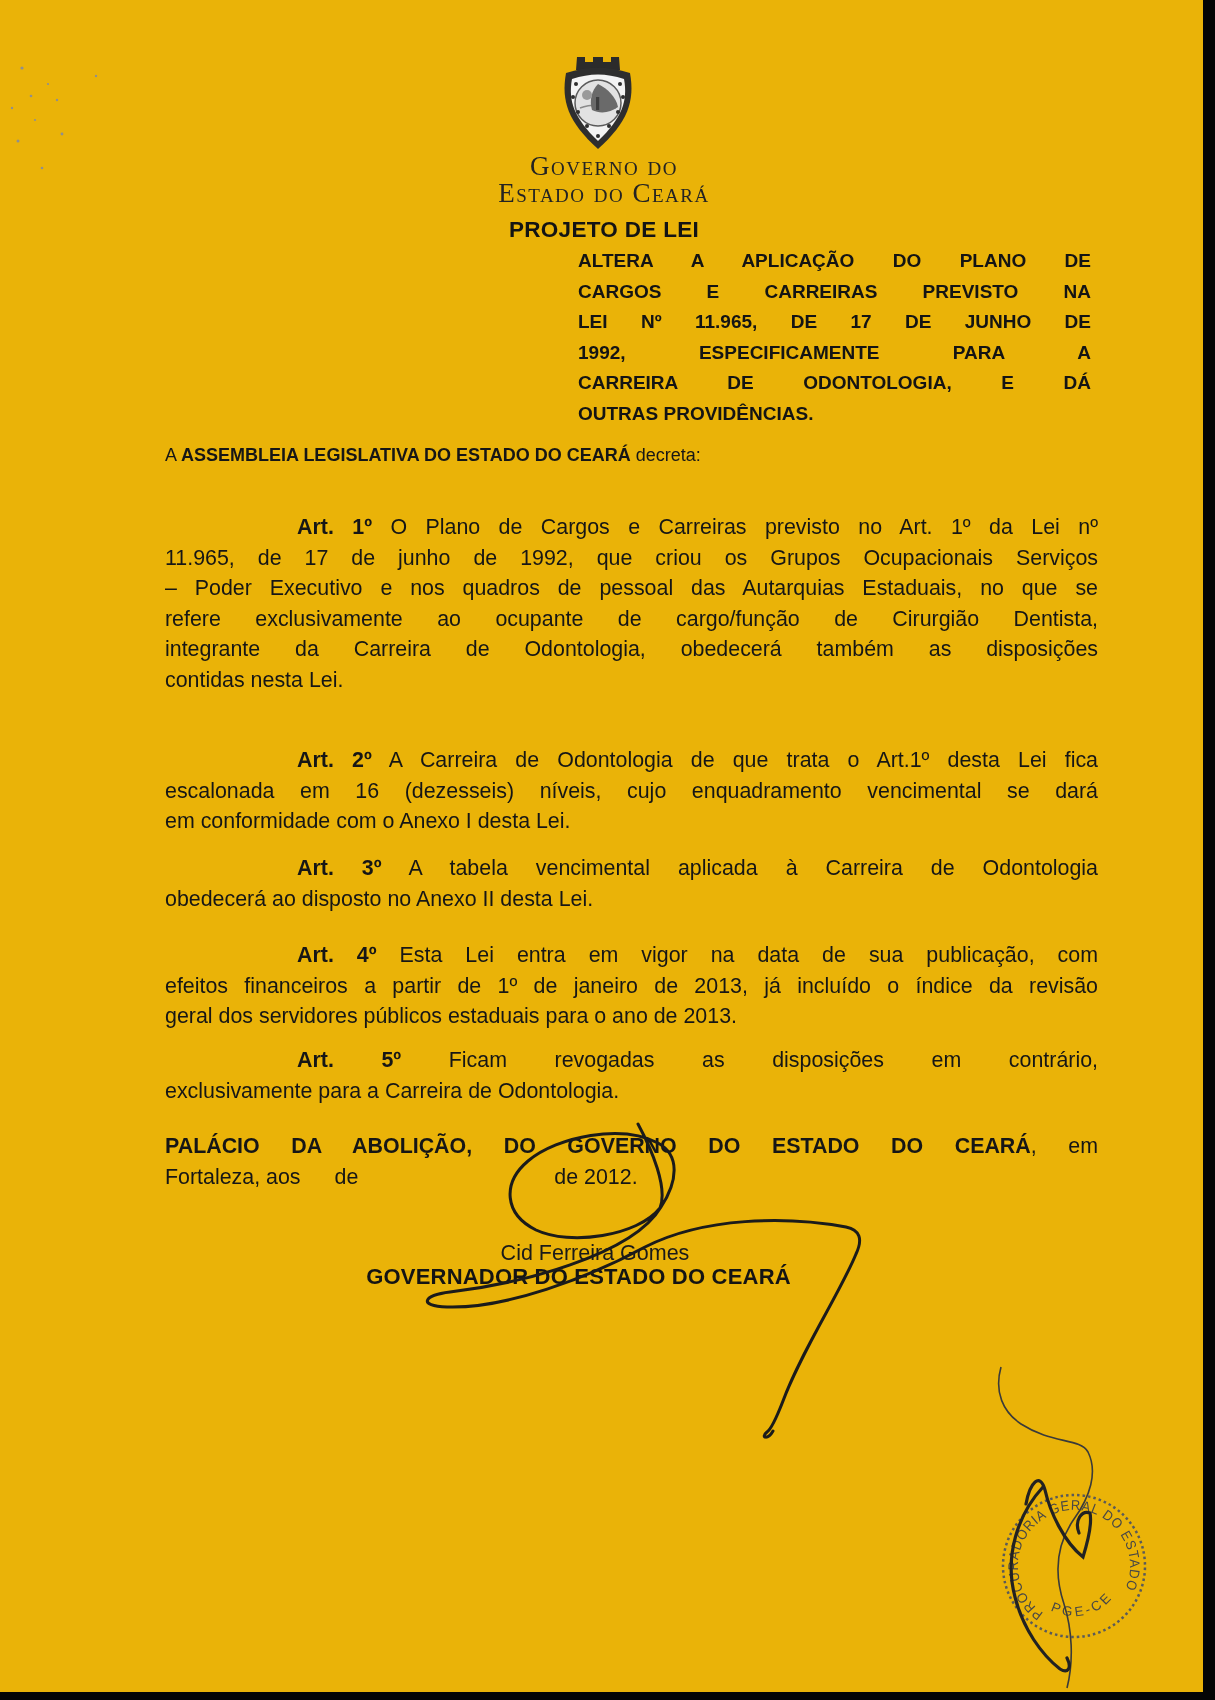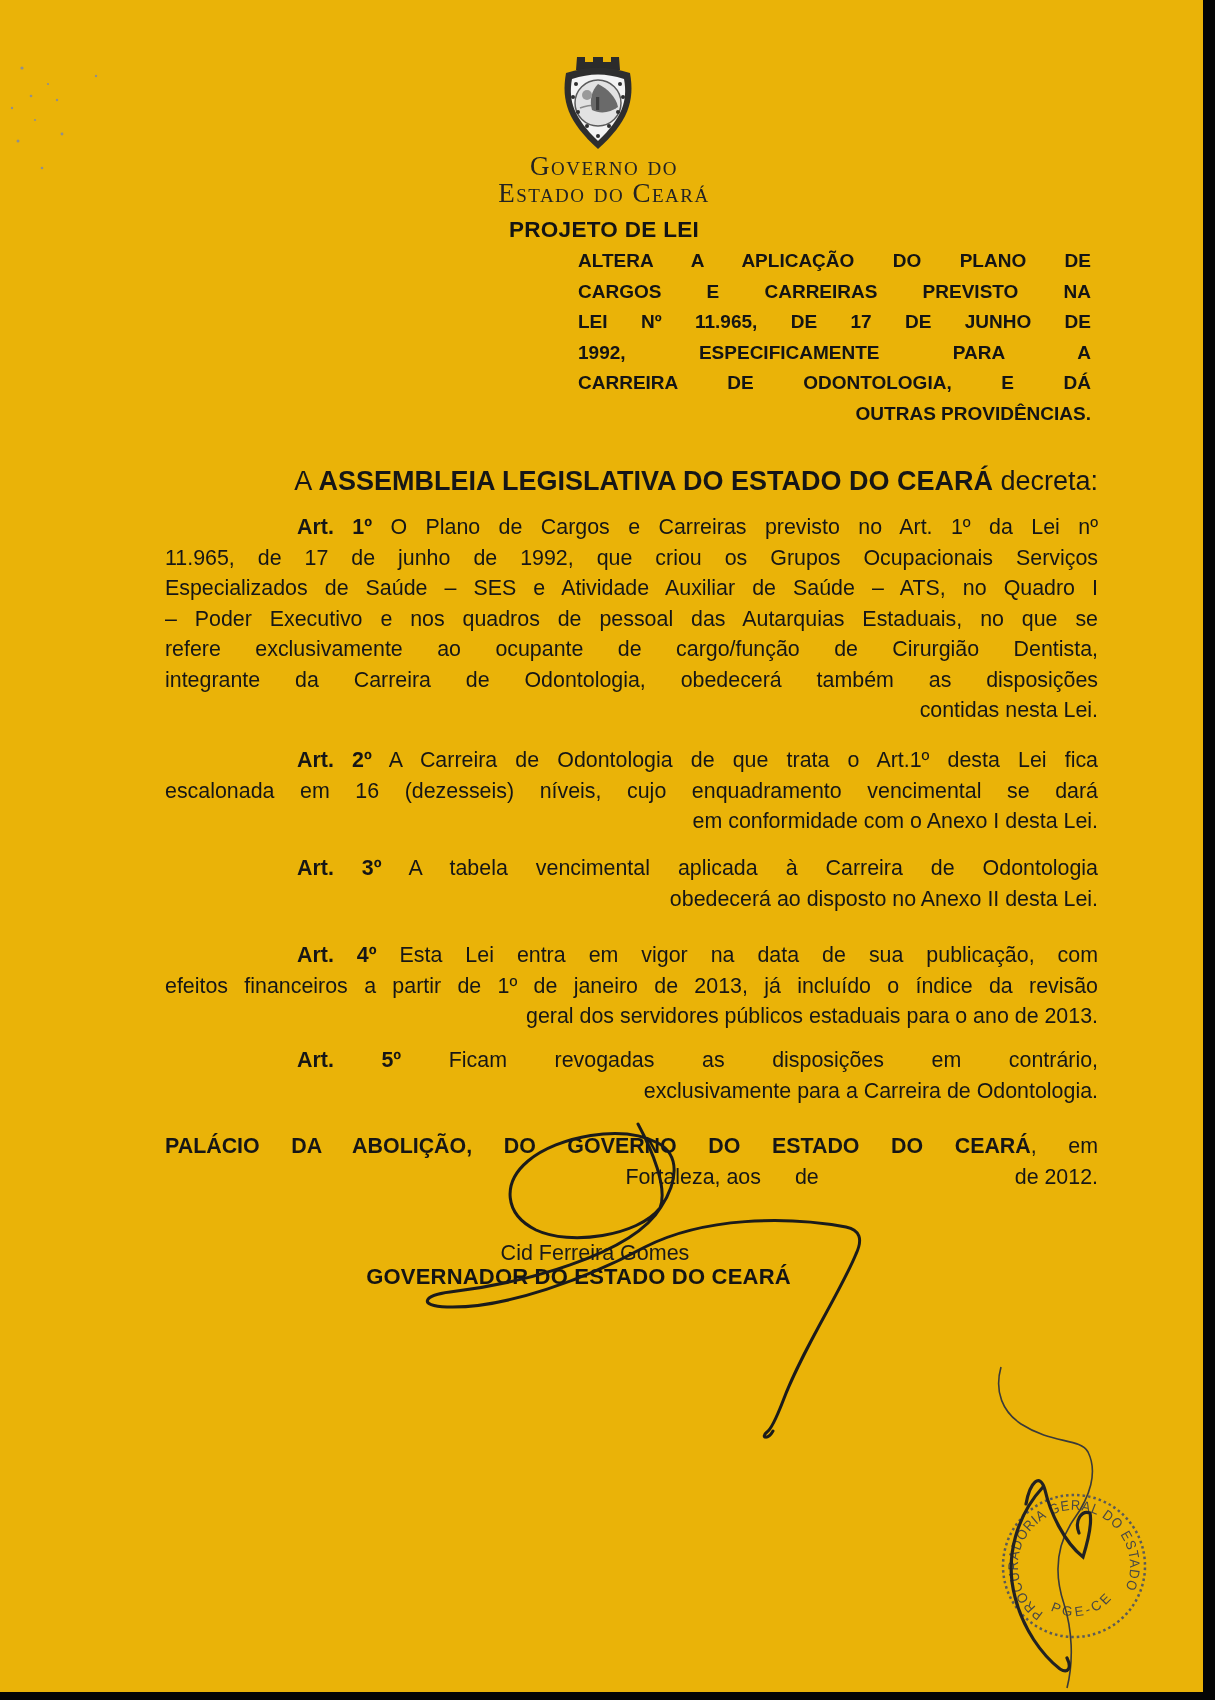--- a/index.html
+++ b/index.html
@@ -19,23 +19,23 @@
   .doctype{position:absolute;left:4px;top:217px;width:1200px;text-align:center;
            font-weight:700;font-size:22.5px;letter-spacing:.3px;color:#141414;}
 
   
   .ementa{position:absolute;left:578px;top:246px;width:513px;font-weight:700;
           font-size:19px;line-height:30.6px;color:#141414;}
 
   
   .para{position:absolute;left:165px;width:933px;font-size:21.4px;line-height:30.5px;color:#161616;}
   .jline{text-align:justify;text-align-last:justify;}
-  .last{text-align:right;}
+  .last{text-align:left;}
   .first{padding-left:132px;}
-  .preamble{position:absolute;left:165px;top:466px;width:933px;font-size:27px;line-height:30.5px;}
+  .preamble{position:absolute;left:165px;top:440px;width:933px;font-size:18px;line-height:30.5px;}
 
   .gap1{display:inline-block;width:34px;}
   .gap2{display:inline-block;width:196px;}
 
   
   .sig-name{position:absolute;left:165px;top:1241px;width:860px;text-align:center;font-size:21.5px;color:#1a1a1a;}
   .sig-title{position:absolute;left:165px;top:1264px;width:827px;text-align:center;
              font-weight:700;font-size:22px;letter-spacing:.2px;color:#141414;}
 
   
@@ -64,21 +64,20 @@
   <div class="preamble last">
     <span>A</span>
     <b>ASSEMBLEIA LEGISLATIVA DO ESTADO DO CEARÁ</b>
     <span>decreta:</span>
   </div>
 
   <div id="articles">
       <div class="para" style="top: 512px;">
         <div class="jline first"><b>Art. 1º</b> O Plano de Cargos e Carreiras previsto no Art. 1º da Lei nº</div>
         <div class="jline">11.965, de 17 de junho de 1992, que criou os Grupos Ocupacionais Serviços</div>
-        <div class="jline">Especializados de Saúde – SES e Atividade Auxiliar de Saúde – ATS, no Quadro I</div>
         <div class="jline">– Poder Executivo e nos quadros de pessoal das Autarquias Estaduais, no que se</div>
         <div class="jline">refere exclusivamente ao ocupante de cargo/função de Cirurgião Dentista,</div>
         <div class="jline">integrante da Carreira de Odontologia, obedecerá também as disposições</div>
         <div class="last">contidas nesta Lei.</div>
       </div>
       <div class="para" style="top: 745px;">
         <div class="jline first"><b>Art. 2º</b> A Carreira de Odontologia de que trata o Art.1º desta Lei fica</div>
         <div class="jline">escalonada em 16 (dezesseis) níveis, cujo enquadramento vencimental se dará</div>
         <div class="last">em conformidade com o Anexo I desta Lei.</div>
       </div>

